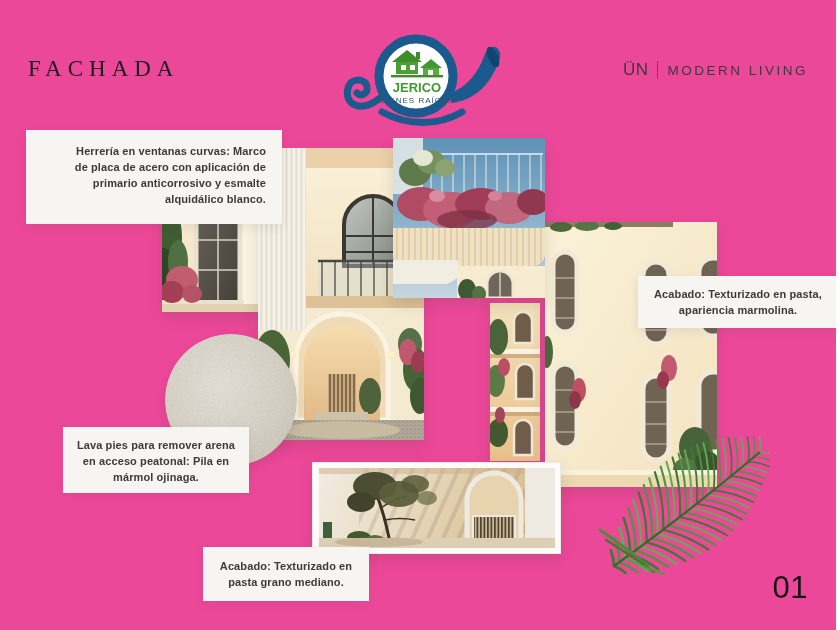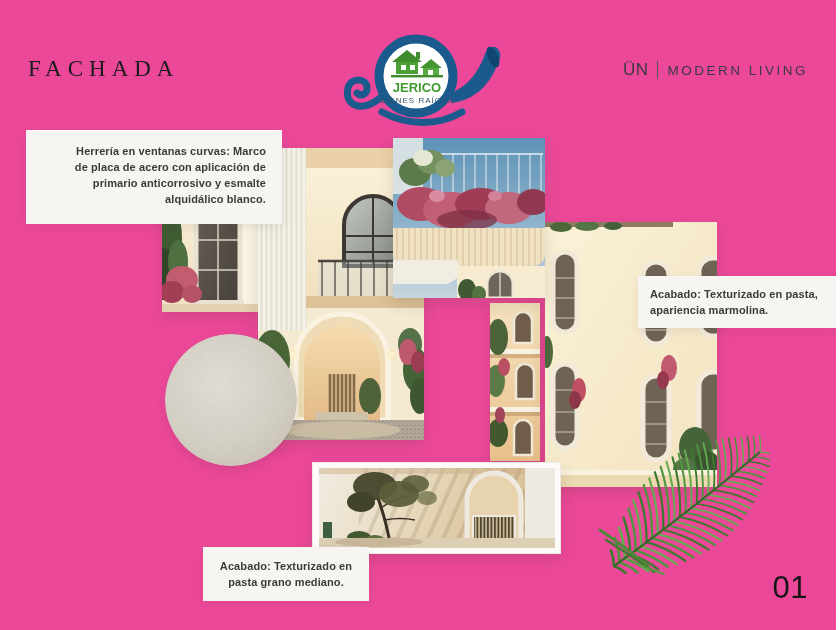--- a/index.html
+++ b/index.html
@@ -15,21 +15,21 @@
   #partner .bar{width:1px;height:18px;background:#55555c;}
   #partner .name{font-size:13.5px;letter-spacing:2.5px;font-weight:400;}
   #logo{position:absolute;left:336px;top:24px;width:168px;height:104px;z-index:6;}
 
   
   .note{position:absolute;background:#f6f5f2;color:#3b3b3b;z-index:5;box-sizing:border-box;
     font-weight:700;font-size:11px;line-height:16px;letter-spacing:.1px;
     box-shadow:0 3px 10px rgba(80,70,60,.10);}
   #note-herreria{left:26px;top:130px;width:256px;height:94px;text-align:right;padding:13px 16px 0 34px;}
   #note-estriado{left:489px;top:151px;width:161px;height:38px;text-align:center;padding:11px 6px;}
-  #note-marmolina{left:638px;top:276px;width:200px;height:52px;text-align:left;padding:10px 12px;}
+  #note-marmolina{left:638px;top:276px;width:200px;height:52px;text-align:center;padding:10px 12px;}
   #note-lavapies{left:63px;top:427px;width:186px;height:66px;text-align:center;padding:10px 8px;}
   #note-grano{left:203px;top:547px;width:166px;height:54px;text-align:center;padding:11px 6px;}
 
   
   .photo{position:absolute;overflow:hidden;box-shadow:0 6px 14px rgba(70,60,45,.16);z-index:1;}
   #render-arch{left:162px;top:178px;width:96px;height:134px;}
   #render-main{left:258px;top:148px;width:166px;height:292px;}
   #render-balcony{left:393px;top:138px;width:152px;height:160px;z-index:2;}
   #render-strip{left:490px;top:303px;width:50px;height:158px;}
   #render-tall{left:545px;top:222px;width:172px;height:265px;}
@@ -77,20 +77,23 @@
     </g>
     <text x="81" y="68" text-anchor="middle" font-family="Liberation Sans, sans-serif" font-size="13" font-weight="700" fill="#3f9a2f">JERICO</text>
     <text x="81" y="79" text-anchor="middle" font-family="Liberation Sans, sans-serif" font-size="8" letter-spacing="1" fill="#33526b">BIENES RAÍCES</text>
   </svg>
 
   <div class="note" id="note-herreria">
     <span>Herrería en ventanas curvas: Marco de placa de acero con aplicación de primario anticorrosivo y esmalte alquidálico blanco.</span>
   </div>
   <div class="note" id="note-marmolina">
     <span>Acabado: Texturizado en pasta, apariencia marmolina.</span>
+  </div>
+  <div class="note" id="note-lavapies">
+    <span>Lava pies para remover arena en acceso peatonal: Pila en mármol ojinaga.</span>
   </div>
   <div class="note" id="note-grano">
     <span>Acabado: Texturizado en pasta grano mediano.</span>
   </div>
 
   <div class="photo" id="render-arch">
     <svg width="96" height="134" viewBox="0 0 96 134">
       <defs>
         <linearGradient id="ar-wall" x1="0" y1="0" x2="0" y2="1">
             <stop offset="0" stop-color="#f9efda"></stop>

